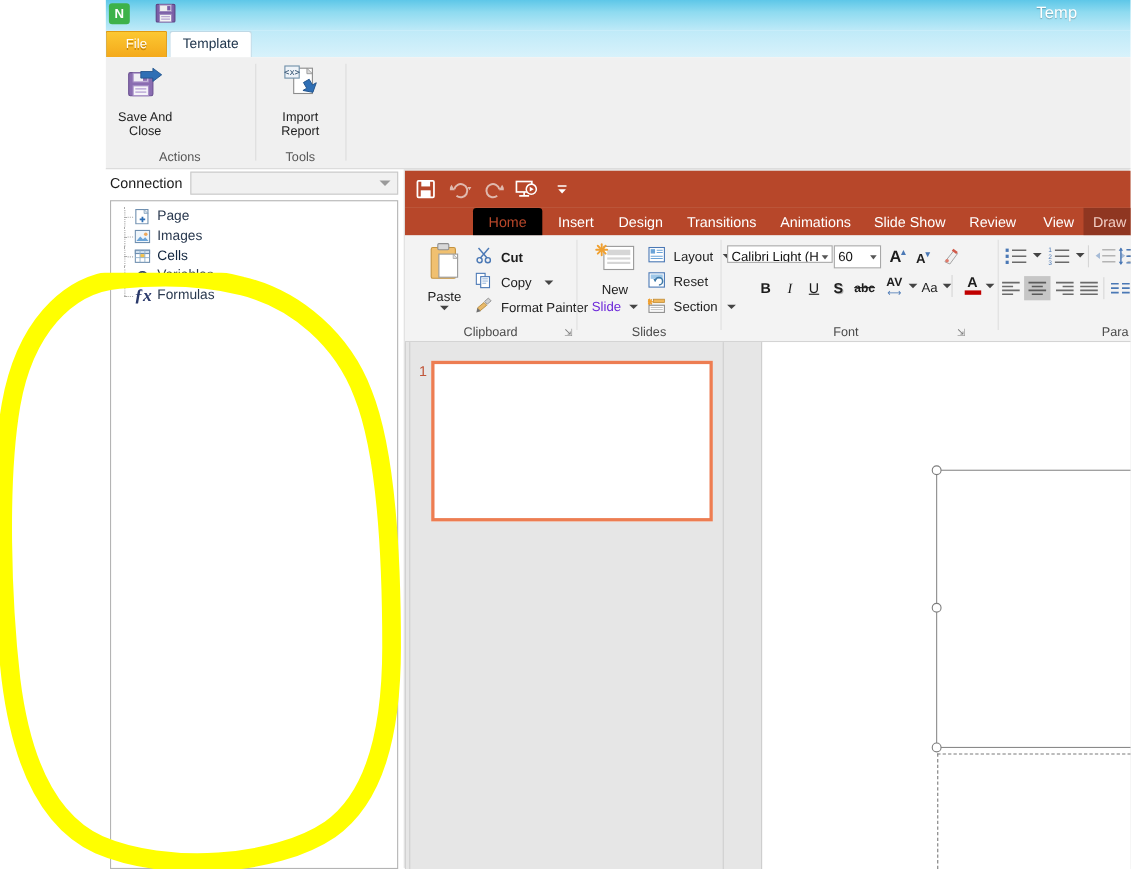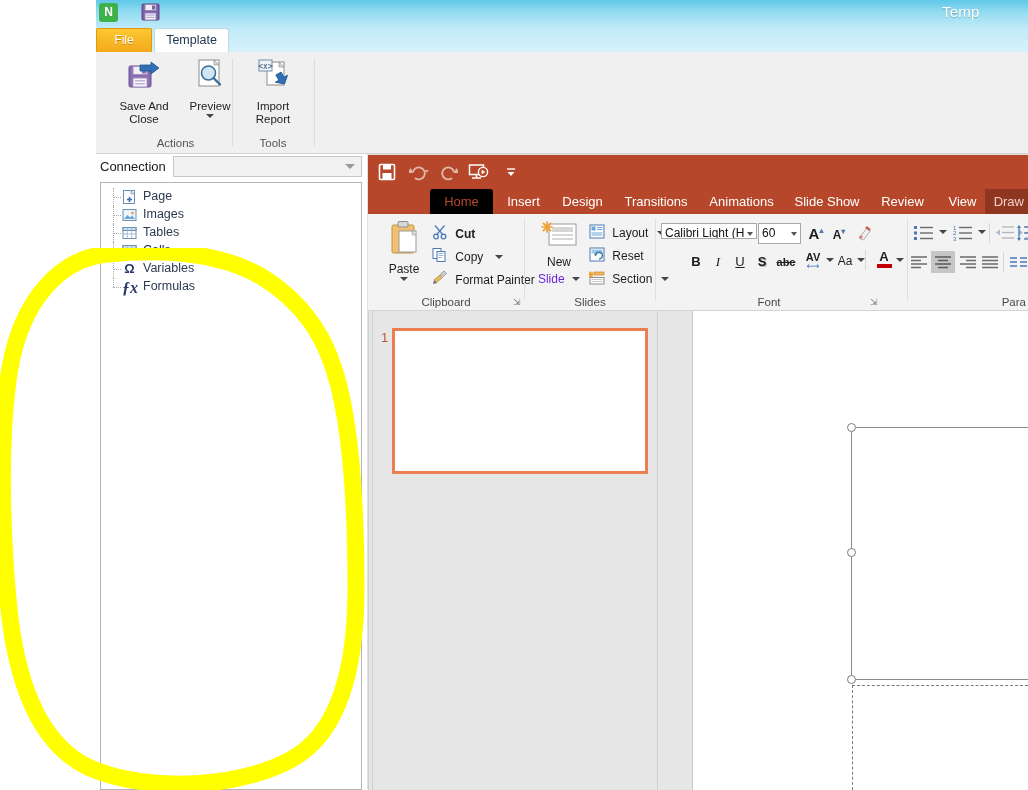--- a/index.html
+++ b/index.html
@@ -232,48 +232,36 @@
     <div id="designer-title-text">Temp</div>
   </div>
 
   <div id="designer-tabstrip">
     <div id="tab-file">File</div>
     <div id="tab-template">Template</div>
   </div>
 
   <div id="designer-ribbon">
 
-    <div class="rgroup" style="left:12px;width:135px;">
+    <div class="rgroup" style="left:0px;width:135px;">
       <div class="rbtn" style="left:4px;width:64px;">
         <span class="cap">
           <svg width="36" height="34" viewBox="0 0 36 34">
             <rect x="3" y="8" width="22" height="21" rx="1.5" fill="#8a6db1" stroke="#6b5192"></rect>
             <rect x="7" y="8.5" width="14" height="8" fill="#f0eef5" stroke="#a78fc7"></rect>
             <rect x="16" y="9.5" width="4" height="6" fill="#8a6db1"></rect>
             <rect x="7" y="20" width="14" height="9" fill="#f6f5f9" stroke="#a78fc7"></rect>
             <rect x="9" y="22" width="10" height="1.5" fill="#c3b3dc"></rect>
             <rect x="9" y="25" width="10" height="1.5" fill="#c3b3dc"></rect>
             <path d="M14 3 h11 v-3 l8 6 -8 6 v-3 h-11 z" transform="translate(0,4)" fill="#2f6fb5" stroke="#22548c" stroke-width="0.8"></path>
           </svg>
         </span>
         <span class="lbl">Save And</span>
         <span class="lbl" style="margin-top:0">Close</span>
       </div>
-      <div class="rbtn" style="left:72px;width:60px;">
-        <span class="cap">
-          <svg width="36" height="34" viewBox="0 0 36 34">
-            <rect x="7" y="2" width="20" height="26" fill="#ffffff" stroke="#8c8c8c"></rect>
-            <path d="M22 2 l5 5 h-5 z" fill="#dcdcdc" stroke="#8c8c8c" stroke-width="0.7"></path>
-            <circle cx="16.5" cy="15" r="7" fill="#cfe6f5" stroke="#3d6f96" stroke-width="1.6"></circle>
-            <line x1="21.5" y1="20" x2="28" y2="26.5" stroke="#3d6f96" stroke-width="2.4" stroke-linecap="round"></line>
-          </svg>
-        </span>
-        <span class="lbl">Preview</span>
-        <span class="caret-dn"></span>
-      </div>
       <div class="rgroup-label">Actions</div>
     </div>
     <div class="rgroup-sep" style="left:136px;"></div>
 
     <div class="rgroup" style="left:137px;width:80px;">
       <div class="rbtn" style="left:8px;width:64px;">
         <span class="cap">
           <svg width="36" height="34" viewBox="0 0 36 34">
             <rect x="12" y="4" width="17" height="23" fill="#ffffff" stroke="#8c8c8c"></rect>
             <path d="M24 4 l5 5 h-5 z" fill="#dcdcdc" stroke="#8c8c8c" stroke-width="0.7"></path>
@@ -320,32 +308,20 @@
         <span class="tree-ico">
           <svg width="15" height="14" viewBox="0 0 15 14">
             <rect x="1" y="1.5" width="13" height="11" fill="#eef5fb" stroke="#6f8fb0"></rect>
             <circle cx="10.5" cy="5" r="1.6" fill="#f0a95c"></circle>
             <path d="M2 11 l3.5 -4 2.5 2.6 2-2 3 3.4 z" fill="#6ba4d8"></path>
           </svg>
         </span>
         <span class="tree-lbl">Images</span>
       </div>
 
-      <div class="tree-item">
-        <span class="tree-guide"></span>
-        <span class="tree-elbow"></span>
-        <span class="tree-ico">
-          <svg width="15" height="14" viewBox="0 0 15 14">
-            <rect x="1" y="1.5" width="13" height="11" fill="#ffffff" stroke="#6f8fb0"></rect>
-            <rect x="1" y="1.5" width="13" height="3" fill="#cfe0f0" stroke="#6f8fb0"></rect>
-            <path d="M5.3 1.5 v11 M9.7 1.5 v11 M1 8 h13" stroke="#8fb0cc" stroke-width="0.8"></path>
-          </svg>
-        </span>
-        <span class="tree-lbl">Tables</span>
-      </div>
 
       <div class="tree-item selected">
         <span class="tree-guide"></span>
         <span class="tree-elbow"></span>
         <span class="tree-ico">
           <svg width="15" height="14" viewBox="0 0 15 14">
             <rect x="1" y="1.5" width="13" height="11" fill="#ffffff" stroke="#6f8fb0"></rect>
             <rect x="1" y="1.5" width="13" height="3" fill="#cfe0f0" stroke="#6f8fb0"></rect>
             <rect x="5.4" y="5" width="4.2" height="3.2" fill="#f3c24b"></rect>
             <path d="M5.3 1.5 v11 M9.7 1.5 v11 M1 8.2 h13" stroke="#8fb0cc" stroke-width="0.8"></path>

